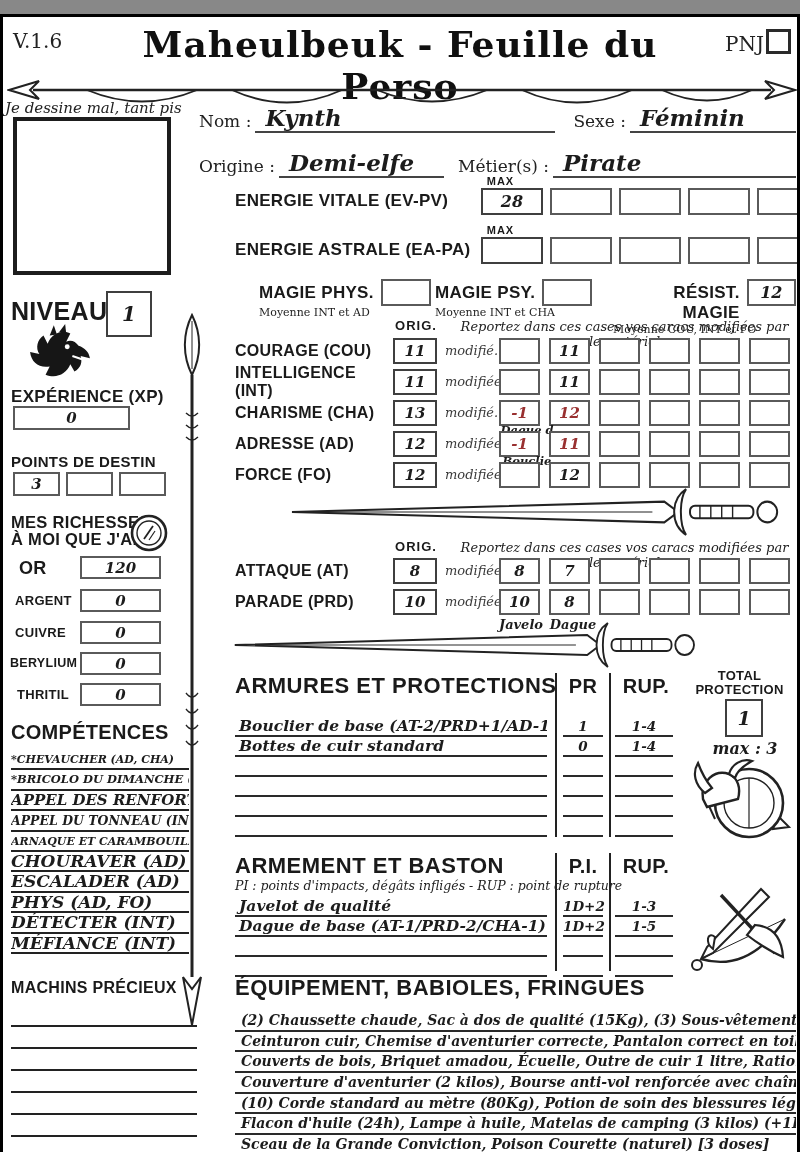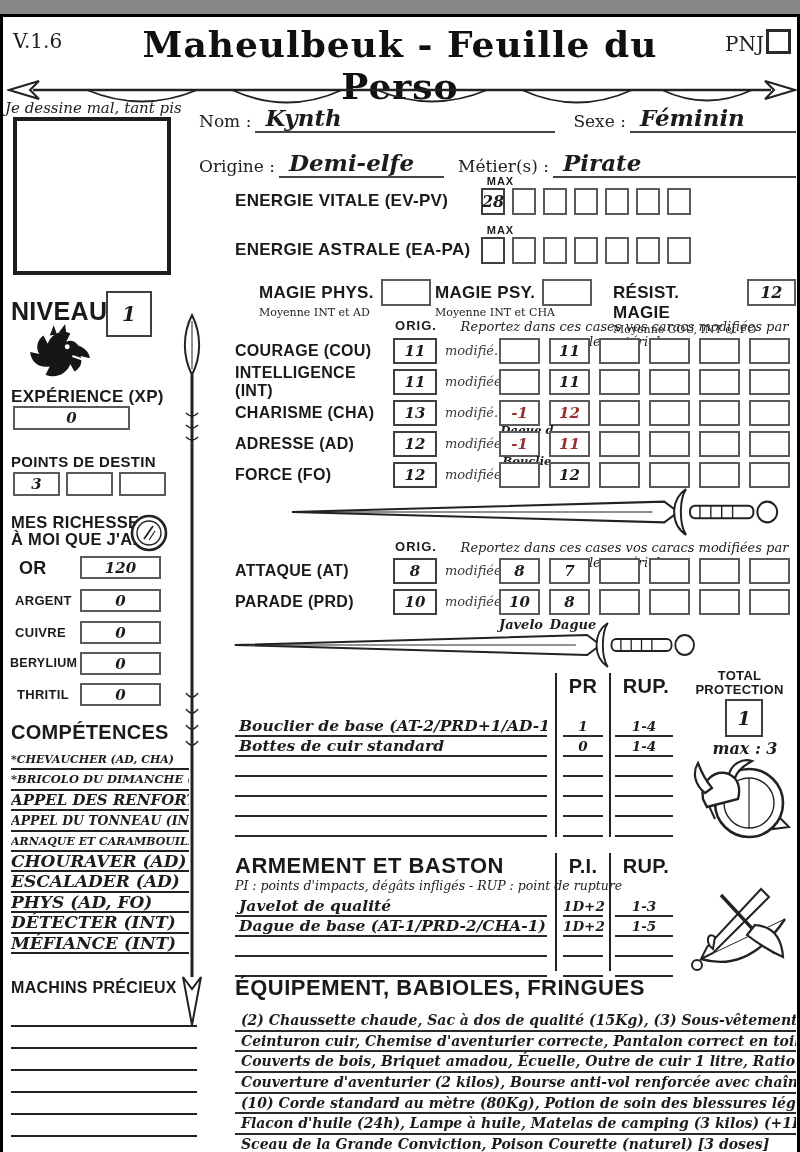--- a/index.html
+++ b/index.html
@@ -24,24 +24,24 @@
   .pnjbox{left:763px;top:12px;width:25px;height:25px;border:3px solid #2a2a2a;background:#fff;}
   
   .idrow{display:flex;align-items:flex-end;}
   .idrow .lab{font-size:17px;white-space:nowrap;padding:0 4px 2px 0;}
   .fld{border-bottom:2px solid #444;font-size:23px;line-height:26px;padding-left:10px;white-space:nowrap;}
   
   .erow{position:absolute;left:0;width:561px;height:49px;}
   .e-label{position:absolute;left:0;top:16px;font-size:17px;}
   .maxl{position:absolute;left:246px;top:0;width:39px;text-align:center;font-size:11px;letter-spacing:1px;}
   .eboxes{position:absolute;left:246px;top:13px;display:flex;gap:7px;}
-  .ebox{width:24px;height:27px;font-size:16px;}
+  .ebox{width:62px;height:27px;font-size:16px;}
   
   .mgroup{position:absolute;top:0;}
-  .mgrow{display:flex;align-items:flex-start;}
+  .mgrow{display:flex;align-items:flex-start;text-align:right;}
   .mglab{font-size:17px;padding-top:4px;}
   .mgbox{width:50px;height:27px;margin-left:7px;font-size:16px;}
   .mgsub{font-size:11px;margin-top:0;}
   
   .srow{display:flex;align-items:center;height:31px;position:relative;}
   .s-label{width:158px;font-size:16px;}
   .s-orig{width:44px;height:26px;margin-right:8px;font-size:15px;}
   .s-mod{width:54px;font-size:13px;color:#3a3a3a;}
   .s-boxes{display:flex;gap:9px;}
   .s-box{width:41px;height:26px;font-size:15px;}
@@ -365,20 +365,21 @@
     </div>
     <div class="abs hand" style="left:262px;top:62px;width:48px;text-align:center;font-size:13px">Javelo</div>
     <div class="abs hand" style="left:314px;top:62px;width:48px;text-align:center;font-size:13px">Dague</div>
   </div>
 
   <svg class="abs" style="left:228px;top:602px" width="478" height="52" viewBox="0 0 510 52" preserveAspectRatio="none">
     <use href="#sword-shape"></use>
   </svg>
 
   <div class="abs" style="left:232px;top:656px;width:561px;height:172px">
+    <div class="abs hd sect-title" style="left:0;top:0">ARMURES ET PROTECTIONS</div>
     <div class="vline" style="left:320px;height:164px"></div>
     <div class="vline" style="left:374px;height:164px"></div>
     <div class="abs hd colhdr" style="left:326px;width:44px;top:2px">PR</div>
     <div class="abs hd colhdr" style="left:380px;width:62px;top:2px">RUP.</div>
     <div class="abs" style="left:0;top:44px;width:446px">
       <div class="trow">
         <div class="t-name hand">Bouclier de base (AT-2/PRD+1/AD-1)</div>
         <div class="t-c1 hand">1</div>
         <div class="t-c2 hand">1-4</div>
       </div>

